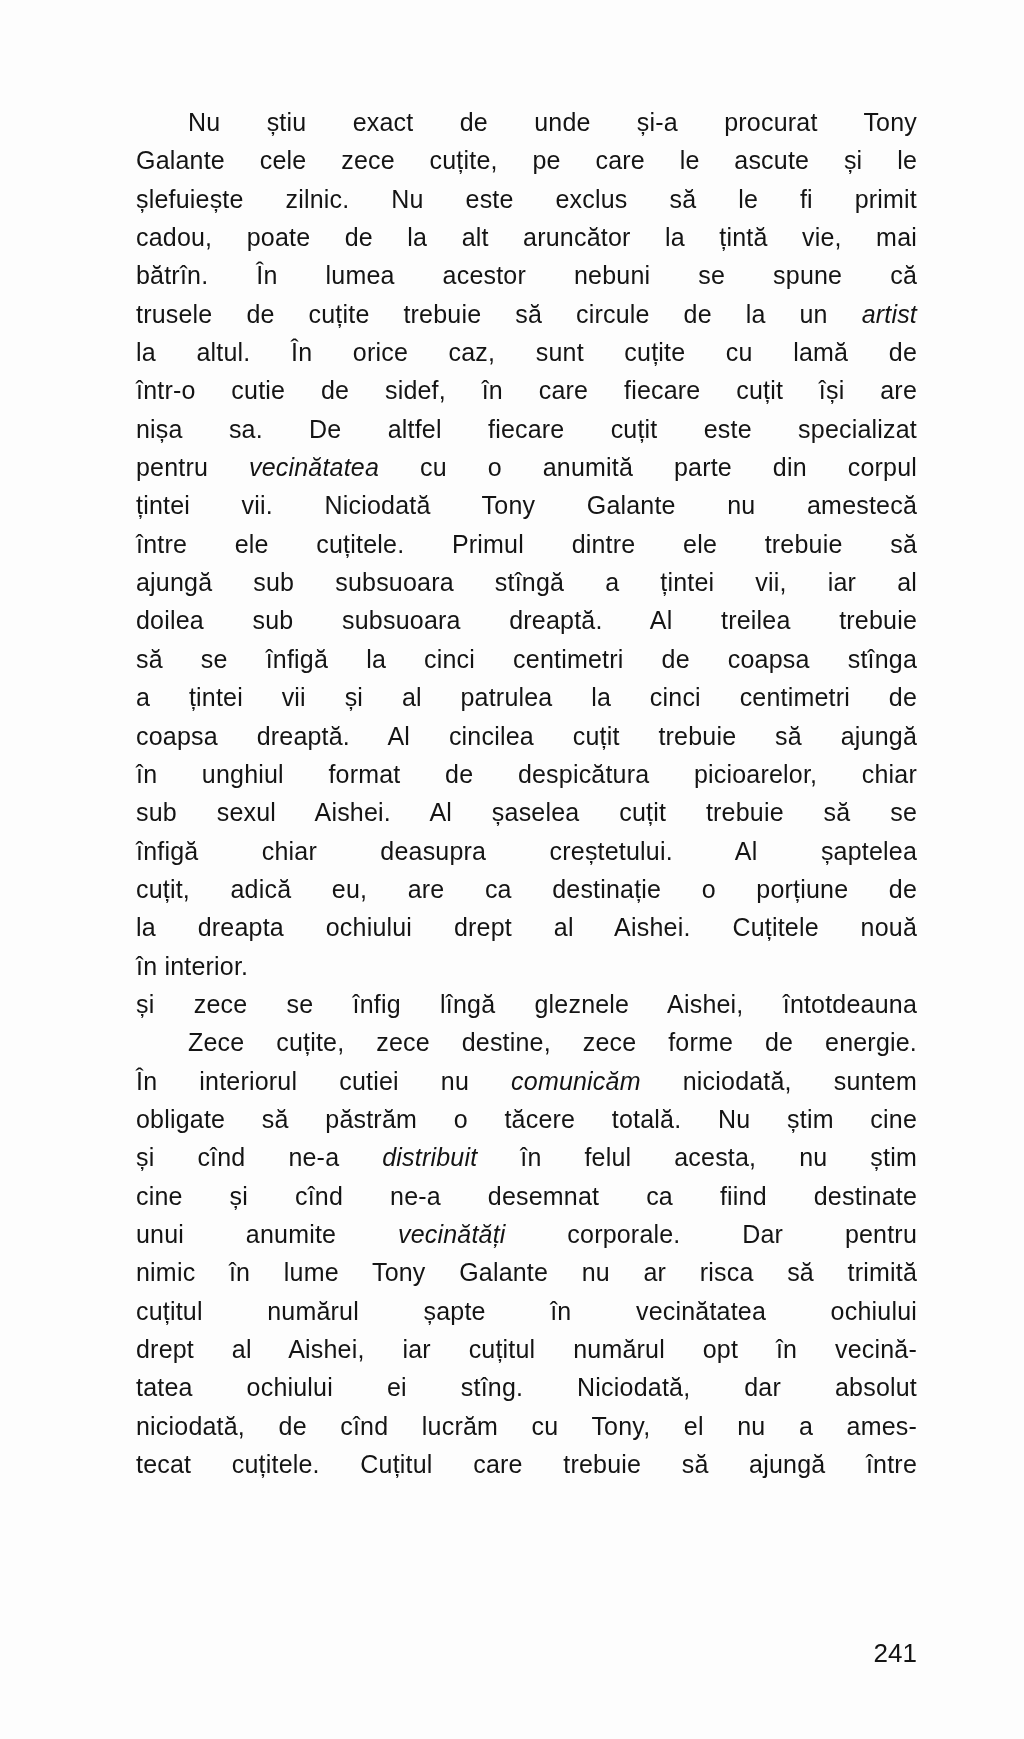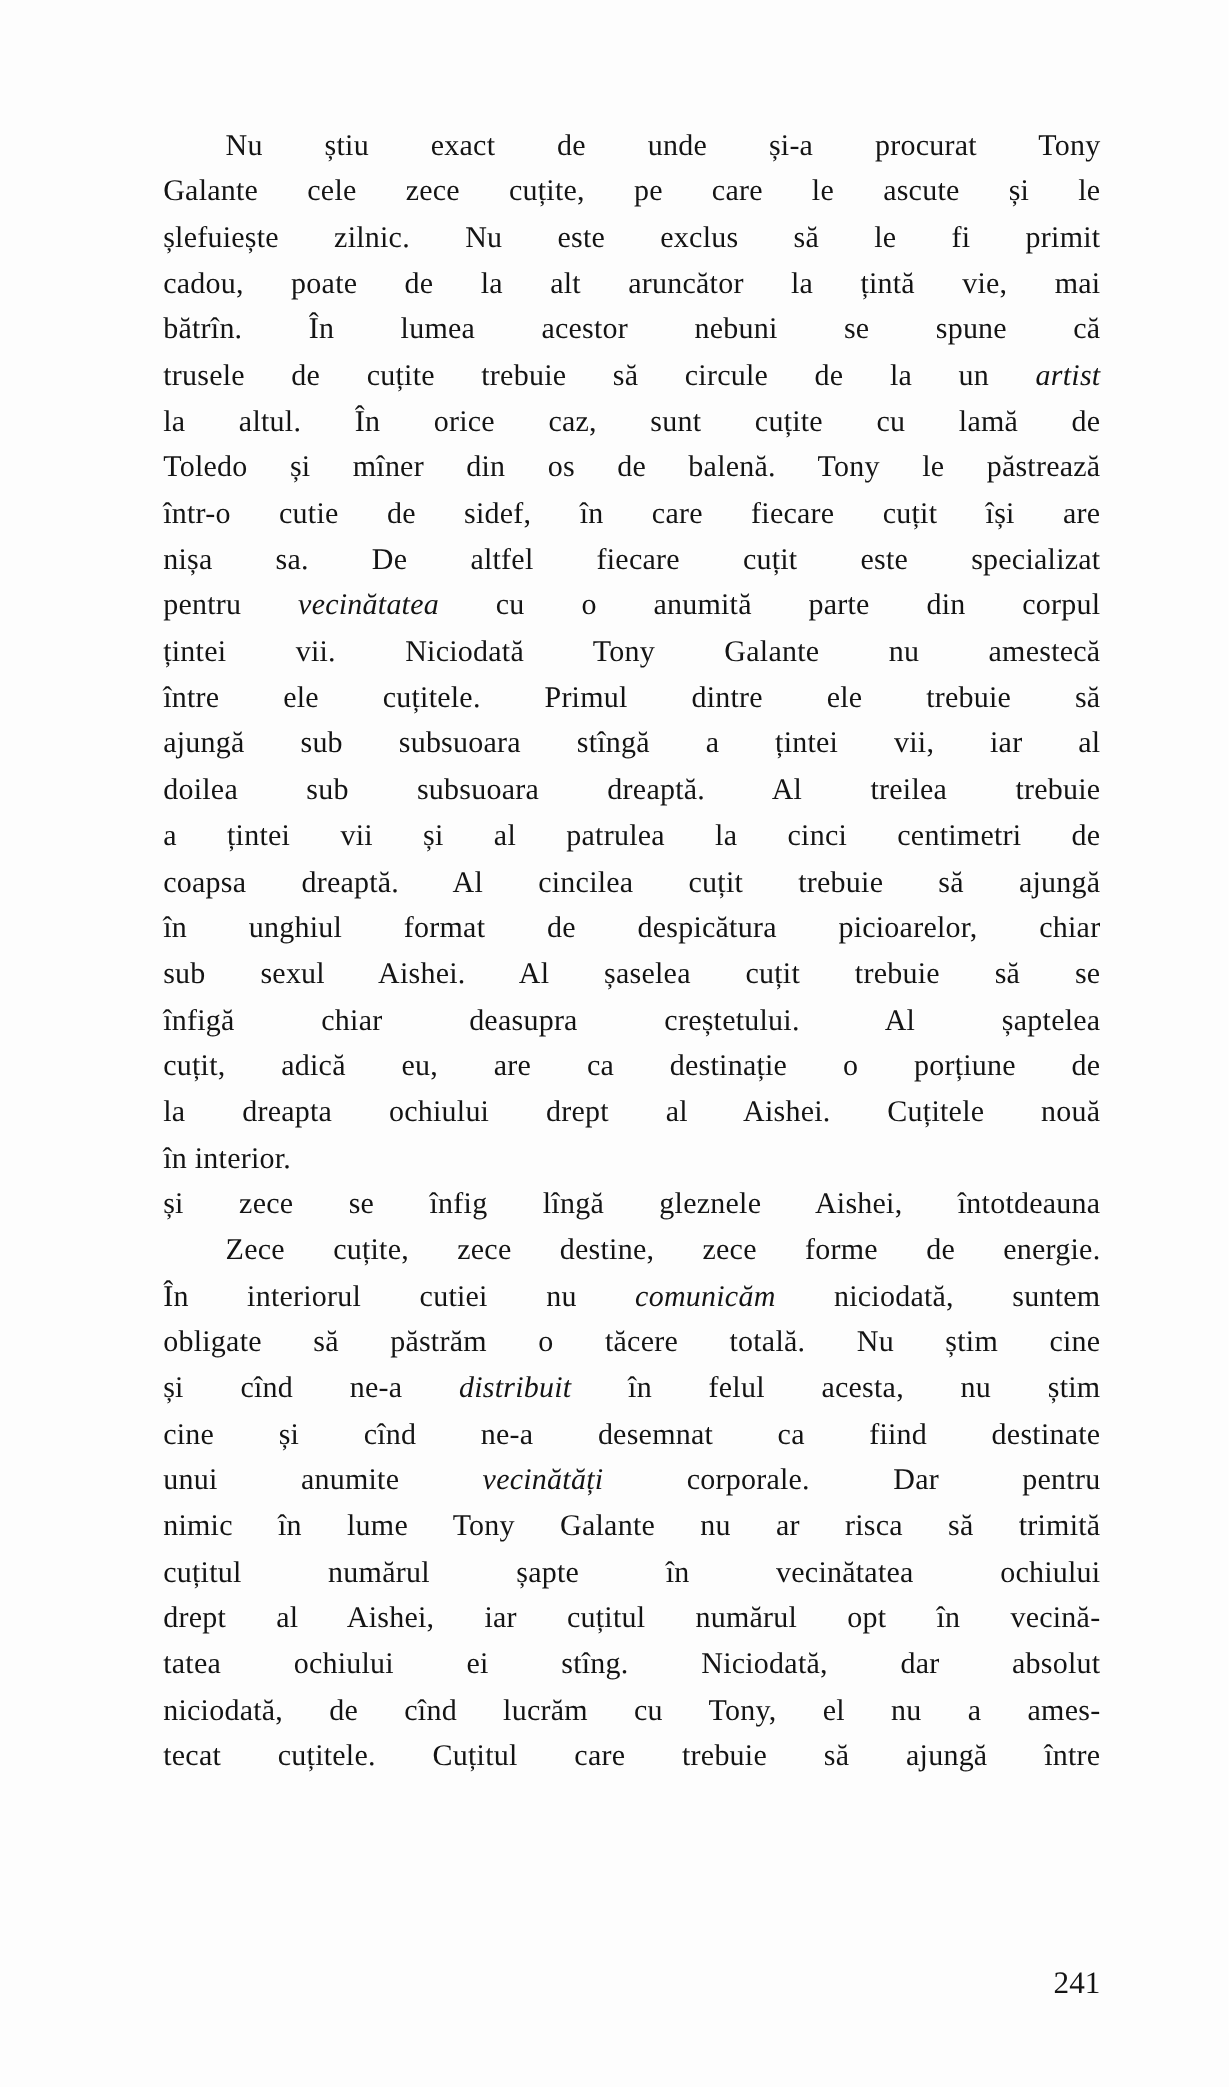--- a/index.html
+++ b/index.html
@@ -5,21 +5,21 @@
   html, body {
     margin: 0;
     padding: 0;
     background: #ffffff;
   }
   .page {
     position: relative;
     width: 1024px;
     height: 1739px;
     background: #fdfdfd;
-    font-family: Liberation Serif, serif;
+    font-family: Liberation Sans, sans-serif;
     color: #141414;
     overflow: hidden;
   }
   .text-block {
     position: absolute;
     left: 136px;
     top: 103px;
     width: 781px;
   }
   .line {
@@ -54,28 +54,28 @@
 
 <div class="page">
   <div class="text-block" id="text-block">
       <div class="line indent"><span>Nu știu exact de unde și-a procurat Tony</span></div>
       <div class="line"><span>Galante cele zece cuțite, pe care le ascute și le</span></div>
       <div class="line"><span>șlefuiește zilnic. Nu este exclus să le fi primit</span></div>
       <div class="line"><span>cadou, poate de la alt aruncător la țintă vie, mai</span></div>
       <div class="line"><span>bătrîn. În lumea acestor nebuni se spune că</span></div>
       <div class="line"><span>trusele de cuțite trebuie să circule de la un </span><em>artist</em></div>
       <div class="line"><span>la altul. În orice caz, sunt cuțite cu lamă de</span></div>
-      <div class="line"><span>Toledo și mîner din os de balenă. Tony le păstrează</span></div>
       <div class="line"><span>într-o cutie de sidef, în care fiecare cuțit își are</span></div>
       <div class="line"><span>nișa sa. De altfel fiecare cuțit este specializat</span></div>
       <div class="line"><span>pentru </span><em>vecinătatea</em><span> cu o anumită parte din corpul</span></div>
       <div class="line"><span>țintei vii. Niciodată Tony Galante nu amestecă</span></div>
       <div class="line"><span>între ele cuțitele. Primul dintre ele trebuie să</span></div>
       <div class="line"><span>ajungă sub subsuoara stîngă a țintei vii, iar al</span></div>
       <div class="line"><span>doilea sub subsuoara dreaptă. Al treilea trebuie</span></div>
+      <div class="line"><span>să se înfigă la cinci centimetri de coapsa stînga</span></div>
       <div class="line"><span>a țintei vii și al patrulea la cinci centimetri de</span></div>
       <div class="line"><span>coapsa dreaptă. Al cincilea cuțit trebuie să ajungă</span></div>
       <div class="line"><span>în unghiul format de despicătura picioarelor, chiar</span></div>
       <div class="line"><span>sub sexul Aishei. Al șaselea cuțit trebuie să se</span></div>
       <div class="line"><span>înfigă chiar deasupra creștetului. Al șaptelea</span></div>
       <div class="line"><span>cuțit, adică eu, are ca destinație o porțiune de</span></div>
       <div class="line"><span>la dreapta ochiului drept al Aishei. Cuțitele nouă</span></div>
       <div class="line flush"><span>în interior.</span></div>
       <div class="line"><span>și zece se înfig lîngă gleznele Aishei, întotdeauna</span></div>
       <div class="line indent"><span>Zece cuțite, zece destine, zece forme de energie.</span></div>

